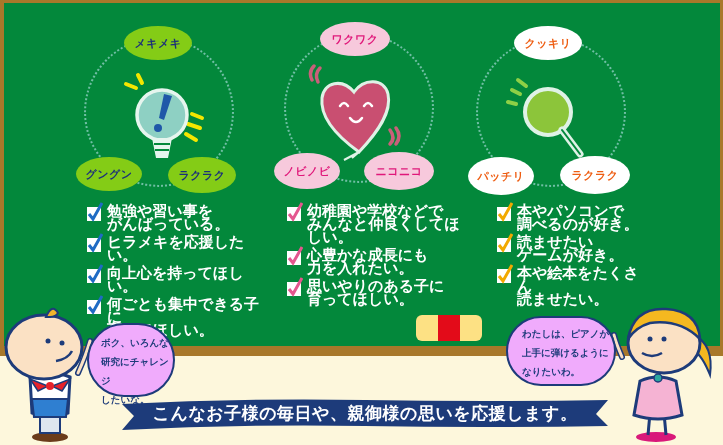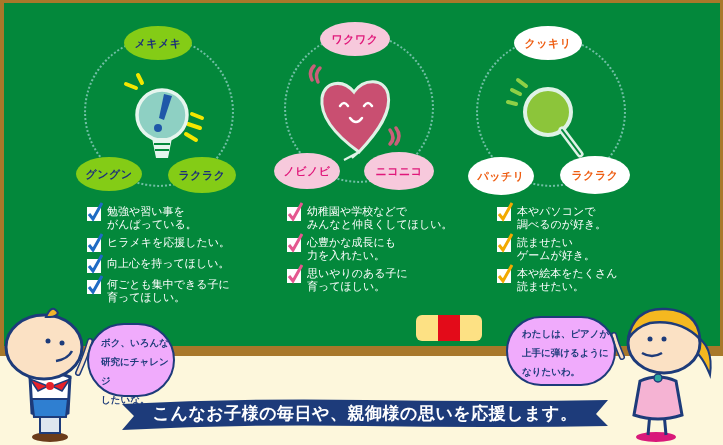--- a/index.html
+++ b/index.html
@@ -17,21 +17,21 @@
   .g1 .bubble { background: #84cc16; color: #1b2f7a; }
   .g2 .bubble { background: #f7c9dc; color: #e0187a; }
   .g3 .bubble { background: #ffffff; color: #ee5d12; }
 
   .icon { position: absolute; }
 
   .checklist { position: absolute; list-style: none; }
   .checklist li { display: flex; align-items: flex-start; margin-bottom: 5px; }
   .checklist .box { flex: 0 0 14px; width: 14px; height: 14px; background: #fff; margin-top: 2px; margin-right: 6px; position: relative; }
   .checklist .box svg { position: absolute; left: 0; top: -5px; }
-  .checklist .txt { color: #fff; font-size: 11px; line-height: 13px; font-weight: normal; white-space: pre-line; }
+  .checklist .txt { color: #fff; font-size: 15px; line-height: 13px; font-weight: bold; white-space: pre-line; }
 
   .tag { position: absolute; left: 416px; top: 315px; width: 66px; height: 26px; border-radius: 6px; background: #fde184; overflow: hidden; }
   .tag .stripe { position: absolute; left: 22px; top: 0; width: 22px; height: 26px; background: #e30b19; }
 
   .banner { position: absolute; left: 122px; top: 396px; width: 486px; height: 34px; }
   .banner-text { position: absolute; left: 0; top: 0; width: 486px; height: 34px; color: #fff; font-weight: bold; font-size: 17px;
                  display: flex; align-items: center; justify-content: center; letter-spacing: 0.5px; }
 
   .speech { position: absolute; background: #f0abfc; border: 2.5px solid #1d3b7a; border-radius: 38px; color: #1d3b7a; font-size: 9.5px; font-weight: bold; line-height: 19px; white-space: pre-line; }
   .speech-boy { left: 87px; top: 323px; width: 88px; height: 74px; padding: 8px 0 0 12px; }

